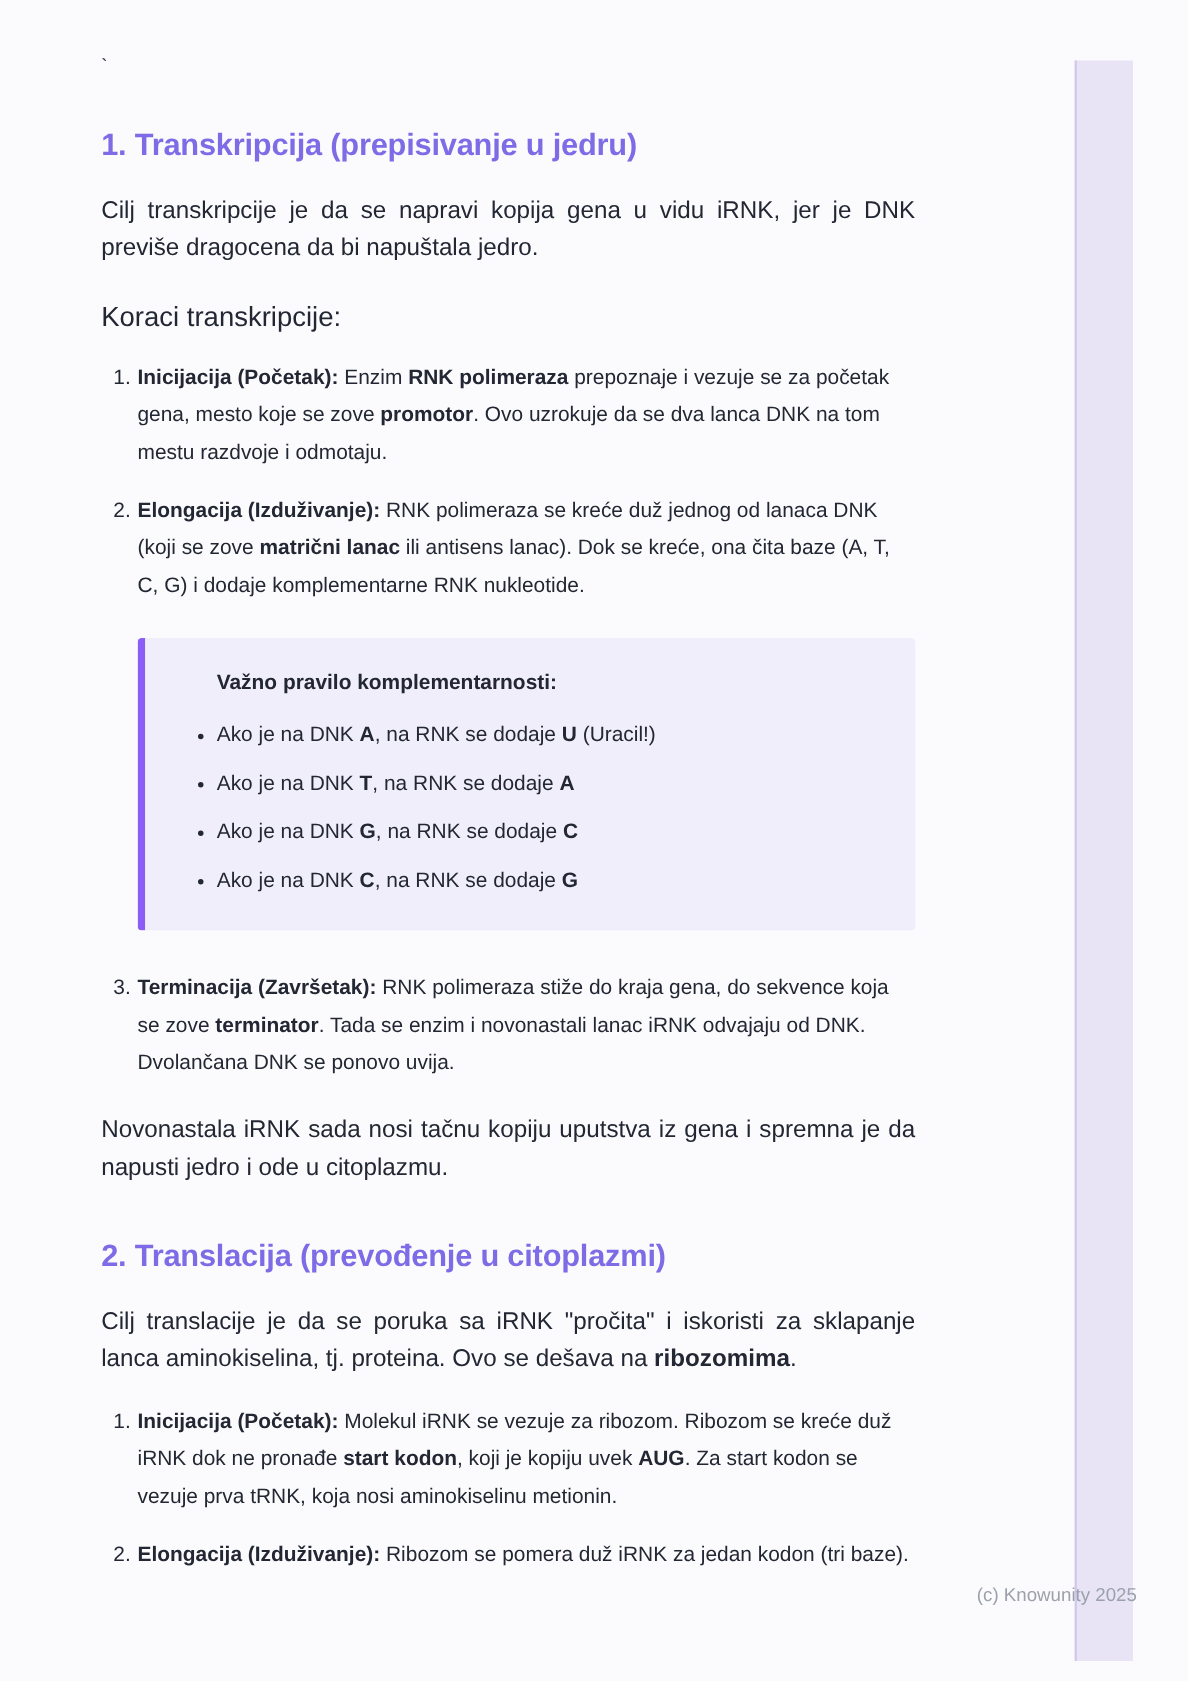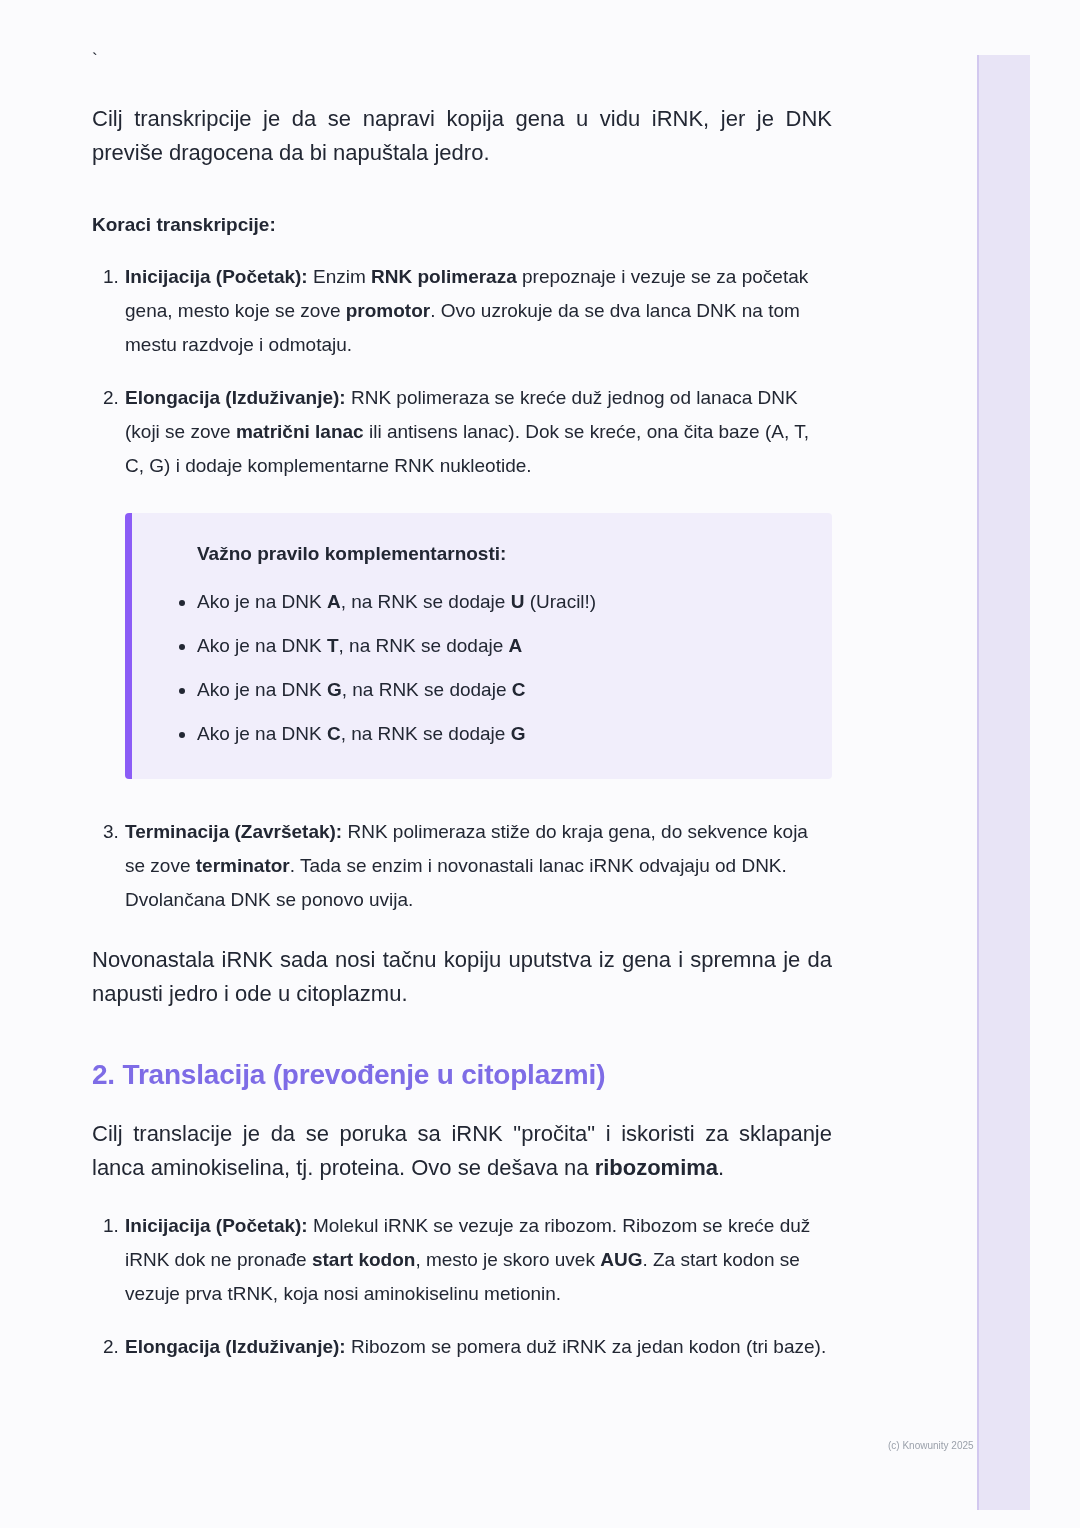--- a/index.html
+++ b/index.html
@@ -20,50 +20,51 @@
   .content { position:absolute; left:92px; top:50px; width:740px; }
   .stray { font-size:17px; height:26px; color:var(--body_text,#222733); }
   .heading {
     color:var(--accent,#7e6ce6);
     font-size:28px; font-weight:700; letter-spacing:-0.2px;
     margin-top:40px;
   }
   .heading.mt-lg { margin-top:48px; }
   .para { font-size:22px; line-height:34px; margin-top:26px; }
   .just { text-align:justify; }
-  .sublabel { font-weight:700; font-size:19px; margin-top:44px; }
+  .sublabel { font-weight:400; font-size:25px; margin-top:32px; }
   .steps { margin-top:24px; }
   .step { display:flex; font-size:19px; line-height:34px; margin-bottom:19px; }
   .step .num { flex:0 0 22px; margin-left:11px; }
   .step .body { flex:1; text-align:left; }
   .b { font-weight:700; }
   .callout {
     margin:30px 0 36px 33px;
     background:var(--callout_bg,#f1eefb);
     border-left:7px solid var(--callout_border,#8b5cf6);
     border-radius:4px;
     padding:26px 34px 30px 33px;
   }
   .callout-title { font-size:19px; font-weight:700; line-height:30px;margin-left:32px; }
   .rules { margin:18px 0 0 0; padding-left:32px; list-style:disc; }
   .rules li { font-size:19px; line-height:30px; margin-top:14px; }
   .copyright {
     position:absolute; top:1440px; left:888px; z-index:2;
-    font-size:10px; color:var(--muted,#9ba1ab);
+    font-size:17px; color:var(--muted,#9ba1ab);
   }
 </style>
 </head>
 <body>
 
 <div class="page">
   <div class="edge-strip"></div>
 
   <div class="content">
     <div class="stray">`</div>
 
+    <h1 class="heading">1. Transkripcija (prepisivanje u jedru)</h1>
 
     <p class="para just">Cilj transkripcije je da se napravi kopija gena u vidu iRNK, jer je DNK previše dragocena da bi napuštala jedro.</p>
 
     <p class="sublabel">Koraci transkripcije:</p>
 
     <div class="steps">
       <div class="step">
         <span class="num">1.</span>
         <span class="body"><span class="b">Inicijacija (Početak):</span><span> Enzim </span><span class="b">RNK polimeraza</span><span> prepoznaje i vezuje se za početak gena, mesto koje se zove </span><span class="b">promotor</span><span>. Ovo uzrokuje da se dva lanca DNK na tom mestu razdvoje i odmotaju.</span></span>
       </div>
@@ -93,21 +94,21 @@
     <p class="para just">Novonastala iRNK sada nosi tačnu kopiju uputstva iz gena i spremna je da napusti jedro i ode u citoplazmu.</p>
 
     <h1 class="heading mt-lg">2. Translacija (prevođenje u citoplazmi)</h1>
 
     <p class="para just"><span>Cilj translacije je da se poruka sa iRNK "pročita" i iskoristi za sklapanje lanca aminokiselina, tj. proteina. Ovo se dešava na </span><span class="b">ribozomima</span><span>.</span></p>
 
 
     <div class="steps">
       <div class="step">
         <span class="num">1.</span>
-        <span class="body"><span class="b">Inicijacija (Početak):</span><span> Molekul iRNK se vezuje za ribozom. Ribozom se kreće duž iRNK dok ne pronađe </span><span class="b">start kodon</span><span>, mesto je skoro uvek </span><span class="b">AUG</span><span>. Za start kodon se vezuje prva tRNK, koja nosi aminokiselinu metionin.</span></span>
+        <span class="body"><span class="b">Inicijacija (Početak):</span><span> Molekul iRNK se vezuje za ribozom. Ribozom se kreće duž iRNK dok ne pronađe </span><span class="b">start kodon</span><span>, koji je kopiju uvek </span><span class="b">AUG</span><span>. Za start kodon se vezuje prva tRNK, koja nosi aminokiselinu metionin.</span></span>
       </div>
       <div class="step">
         <span class="num">2.</span>
         <span class="body"><span class="b">Elongacija (Izduživanje):</span><span> Ribozom se pomera duž iRNK za jedan kodon (tri baze).</span><span class="b"></span><span></span><span class="b"></span><span></span></span>
       </div>
     </div>
   </div>
 
   <div class="copyright">(c) Knowunity 2025</div>
 </div>

